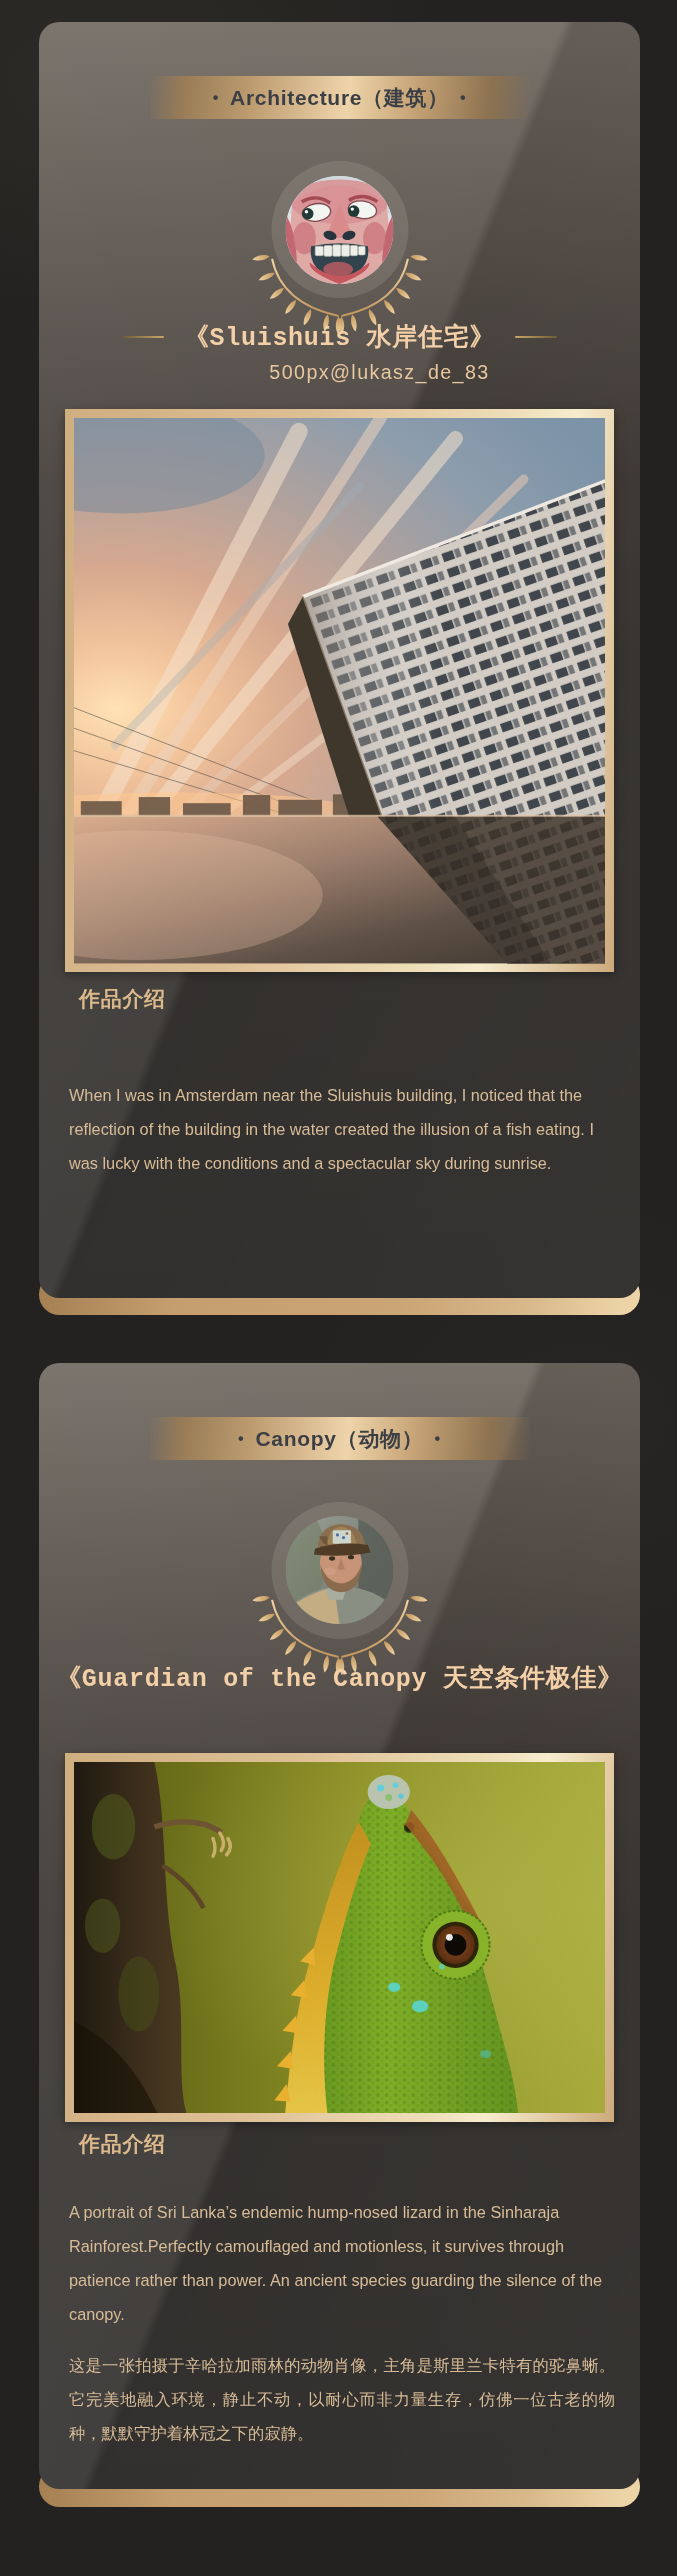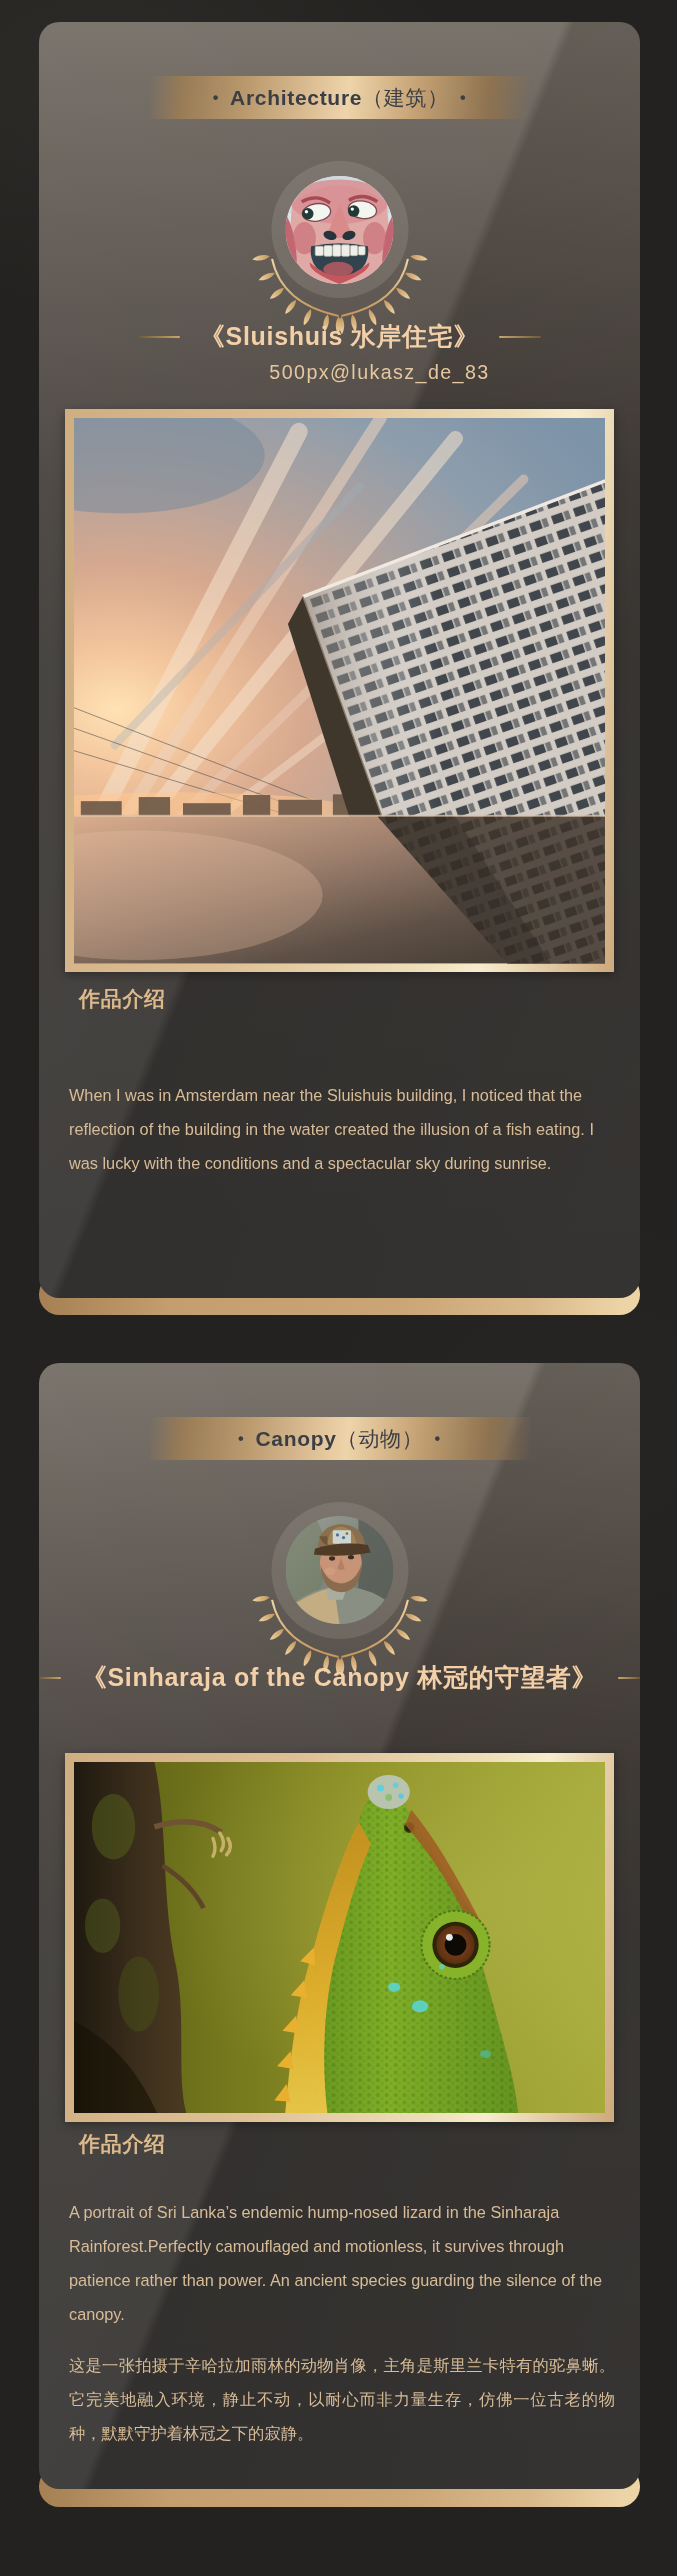--- a/index.html
+++ b/index.html
@@ -15,28 +15,28 @@
   .card-body{position:absolute;left:0;right:0;top:0;bottom:17.6px;border-radius:20.3px;overflow:hidden;
     background:linear-gradient(180deg,#716b63 0%,#675f58 9%,#564f49 22%,#453f3b 36%,#3c3936 50%,#383634 100%);}
   .card-body::after{content:"";position:absolute;inset:0;pointer-events:none;
     background:linear-gradient(112deg,rgba(255,255,255,0.07) 0%,rgba(255,255,255,0.05) 47%,rgba(0,0,0,0.12) 48%,rgba(0,0,0,0.05) 100%);}
   .card-body>*{position:absolute;z-index:1;}
   .ribbon{top:54px;left:50%;transform:translateX(-50%);width:380px;height:43px;
     display:flex;align-items:center;justify-content:center;
     color:#3b3f45;font-size:21px;font-weight:bold;letter-spacing:0.7px;
     background:linear-gradient(96deg,rgba(146,117,79,0) 0%,#997c56 9%,#bb9a6e 26%,#e2c49b 45%,#eed4aa 52%,#c5a274 70%,#8d7250 89%,rgba(141,114,80,0) 100%);}
   .ribbon .bullet{font-size:16.3px;margin:0 11px;font-weight:bold;}
-  .ribbon .zh{font-weight:400;}
+  .ribbon .zh{font-weight:700;}
   .medallion{top:139px;left:50%;transform:translateX(-50%);width:163px;height:168px;}
   .medal-disc{position:absolute;left:13px;top:0;width:137px;height:137px;border-radius:50%;
     background:rgba(226,220,208,0.14);}
   .avatar-circle{position:absolute;left:27px;top:14.2px;width:108px;height:108px;border-radius:50%;overflow:hidden;}
   .avatar-circle svg{display:block;width:100%;height:100%;}
   .laurel{position:absolute;left:0;bottom:0;width:163px;height:92px;overflow:visible;}
-  .title-row{top:296px;left:0;width:100%;height:37px;display:flex;align-items:center;justify-content:center;gap:20.3px;}
+  .title-row{top:296px;left:0;width:100%;height:37px;display:flex;align-items:center;justify-content:center;gap:20.3px;font-family:Liberation Mono, monospace;}
   .title-dash{width:42px;height:2px;border-radius:1.4px;background:linear-gradient(90deg,#6d5c38,#c9a669);}
   .title-dash.right{background:linear-gradient(90deg,#c9a669,#6d5c38);}
   .card-title{color:#f3d0a8;font-size:25px;font-weight:bold;letter-spacing:0.7px;white-space:nowrap;}
   .card-author{top:339px;left:0;width:100%;text-align:center;color:#e6c79f;font-size:19.7px;letter-spacing:1.4px;padding-left:40px;}
   .photo-frame{left:26px;width:549px;box-sizing:border-box;padding:8.8px;
     background:linear-gradient(100deg,#cfae80 0%,#dfc096 40%,#eedfb9 70%,#f7eccd 79%,#cda97c 100%);
     box-shadow:0 2.7px 9.5px rgba(0,0,0,0.35);}
   .photo-frame svg{display:block;width:100%;height:100%;}
   .c1 .photo-frame{top:387px;height:563px;}
   .c2 .photo-frame{top:390px;height:369px;}
@@ -258,21 +258,21 @@
             <ellipse cx="66" cy="82" rx="8" ry="6" fill="#d3a285" opacity="0.6"></ellipse>
           </svg>
         </div>
         <svg class="laurel" viewBox="0 0 240 135">
           <use href="#laurel-art"></use>
         </svg>
       </div>
 
       <div class="title-row">
         <span class="title-dash"></span>
-        <span class="card-title">《Sinharaja of the Canopy 林冠的守望者》</span>
+        <span class="card-title">《Guardian of the Canopy 天空条件极佳》</span>
         <span class="title-dash right"></span>
       </div>
 
       <div class="photo-frame">
 
         <svg viewBox="0 0 780 515" preserveAspectRatio="none">
           <defs>
             <linearGradient id="g-olive" x1="0" y1="0" x2="1" y2="0">
               <stop offset="0" stop-color="#565a12"></stop>
                 <stop offset="0.3" stop-color="#76791d"></stop>

